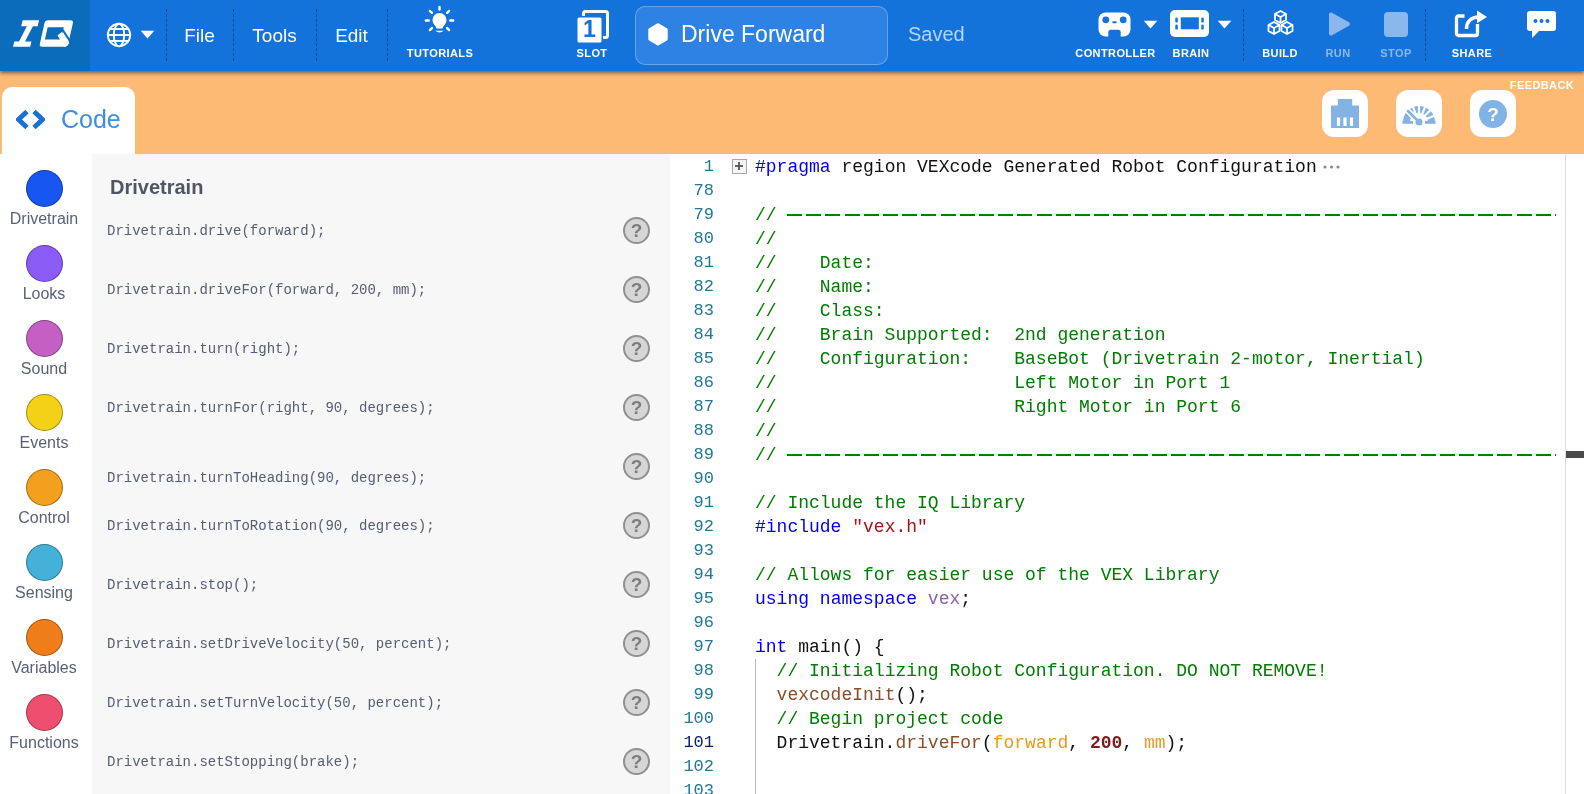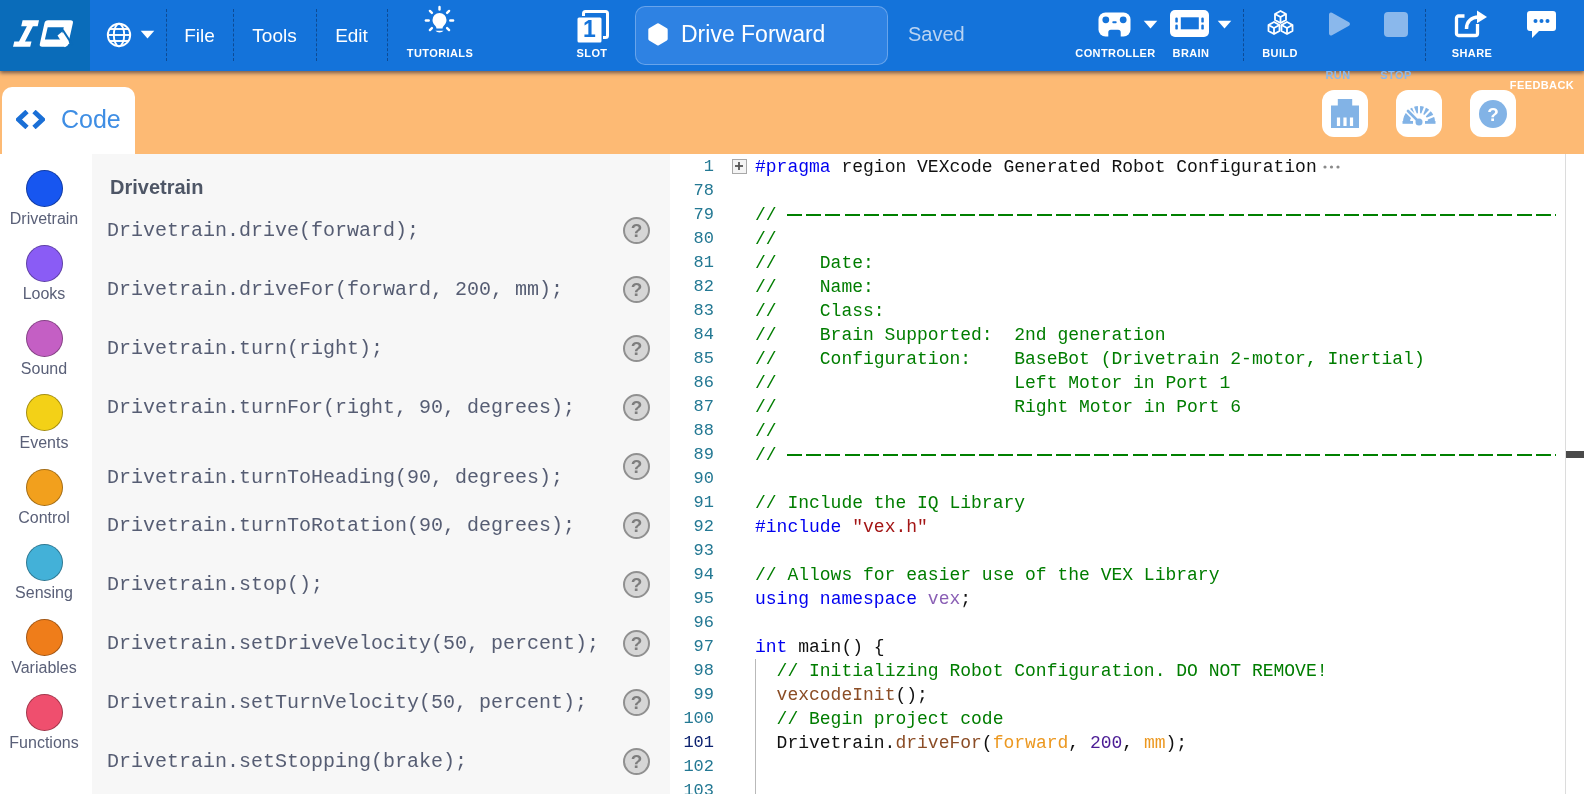--- a/index.html
+++ b/index.html
@@ -6,21 +6,21 @@
   html,body { width:1584px; height:794px; overflow:hidden; background:#fff; }
   body { font-family:"Liberation Sans", sans-serif; position:relative; }
   .abs { position:absolute; }
 
   
   #topbar { position:absolute; left:0; top:0; width:1584px; height:71px; background:#1473da; box-shadow:0 2px 4px rgba(0,10,40,.55); z-index:30; }
   #logo { position:absolute; left:0; top:0; width:90px; height:71px; background:#0a6cba; color:#fff; font-weight:bold; font-style:italic; font-size:37px; text-align:center; line-height:67px; letter-spacing:1px; }
   .sep { position:absolute; top:9px; height:52px; width:0; border-left:1px dashed rgba(5,35,80,.5); }
   .menu { position:absolute; top:0; height:71px; line-height:71px; color:#fff; font-size:19px; text-align:center; }
   .lbl { position:absolute; color:#fff; font-size:11px; font-weight:bold; letter-spacing:.4px; text-align:center; }
-  .lbl.dis { color:#8ab8ec;margin-top:22px; }
+  .lbl.dis { color:#8ab8ec; }
   #projbox { position:absolute; left:635px; top:6px; width:253px; height:59px; background:#2e82e3; border:1px solid rgba(255,255,255,.28); border-radius:10px; }
   #projname { position:absolute; left:681px; top:0; height:71px; line-height:69px; color:#fff; font-size:23px; }
   #saved { position:absolute; left:908px; top:0; height:71px; line-height:69px; color:#b9d3f2; font-size:20px; }
 
   
   #subbar { position:absolute; left:0; top:71px; width:1584px; height:83px; background:#fdba74; z-index:10; }
   #tab { position:absolute; left:2px; top:16px; width:133px; height:67px; background:#fff; border-radius:10px 10px 0 0; }
   #tabtext { position:absolute; left:59px; top:0; height:67px; line-height:65px; color:#3f8ee4; font-size:25px; }
   .sqbtn { position:absolute; top:19px; width:46px; height:47px; background:#fff; border-radius:12px; }
 
@@ -29,35 +29,35 @@
   #cmdpanel { position:absolute; left:92px; top:0; width:578px; height:640px; background:#f7f7f7; }
   #editor { position:absolute; left:670px; top:0; width:914px; height:640px; background:#fff; overflow:hidden; }
 
   
   .cat { position:absolute; left:0; width:88px; text-align:center; }
   .catc { display:block; margin:0 auto; width:37px; height:37px; border-radius:50%; border:1px solid rgba(0,0,0,.32); }
   .catl { display:block; margin-top:3px; font-size:16px; color:#5a6078; }
 
   
   #cmdhead { position:absolute; left:18px; top:22px; font-size:20px; font-weight:bold; color:#4e5666; }
-  .cmd { position:absolute; left:15px; height:24px; line-height:24px; font-family:"Liberation Mono", monospace; font-size:20px; color:#565d73; white-space:pre; }
+  .cmd { position:absolute; left:15px; height:24px; line-height:24px; font-family:"Liberation Mono", monospace; font-size:14px; color:#565d73; white-space:pre; }
   .qbtn { position:absolute; left:531px; width:27px; height:27px; border-radius:50%; background:#d6d6d6; border:2px solid #909090; color:#7d7d7d; font-size:19px; font-weight:bold; text-align:center; line-height:23px; }
 
   
   #gutter { position:absolute; left:0; top:1px; width:44px; }
   #gutter div { height:24px; line-height:24px; font-family:"Liberation Mono", monospace; font-size:17px; color:#237893; text-align:right; }
   #code { position:absolute; left:85px; top:1px; }
   #code div { height:24px; line-height:24px; font-family:"Liberation Mono", monospace; font-size:18px; color:#111; white-space:pre; }
   .cm { color:#007d00; } 
   .kw { color:#0000f0; } 
   .st { color:#a31515; } 
   .ns { color:#8a5fb5; } 
   .fn { color:#8b4d26; } 
   .en { color:#ec9820; } 
-  .nu { color:#4c1d95; } 
+  .nu { color:#7f1d1d;font-weight:bold; } 
   .dash { position:absolute; height:2px; background:repeating-linear-gradient(90deg,#008000 0 15px,transparent 15px 19.2px); }
   #foldbox { position:absolute; left:62px; top:5px; width:15px; height:15px; border:1.5px solid #a8a8a8; background:#f4f4f4; }
     #indentguide { position:absolute; left:85px; top:505px; width:1px; height:135px; background:#b9b9b9; }
   #sbline { position:absolute; left:895px; top:0; width:1px; height:640px; background:#dcdcdc; }
   #sbmark { position:absolute; left:896px; top:297px; width:18px; height:7px; background:#4a4a4a; }
 </style>
 </head>
 <body>
 
 <div id="topbar">

